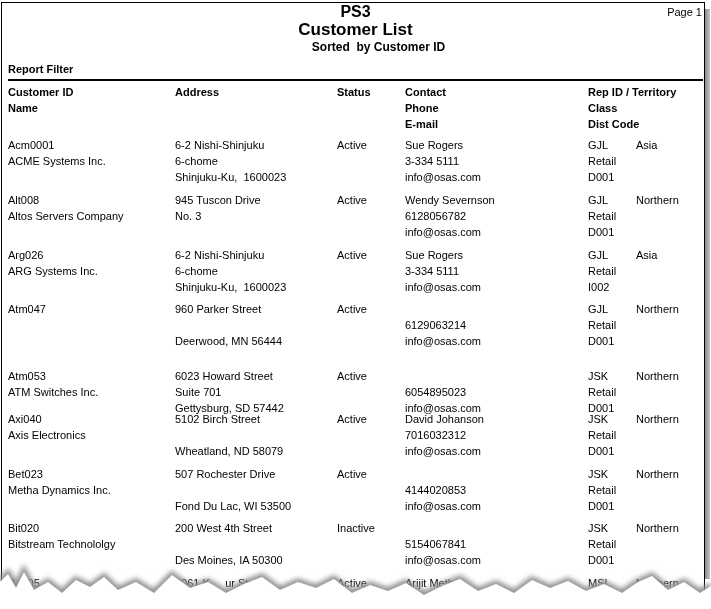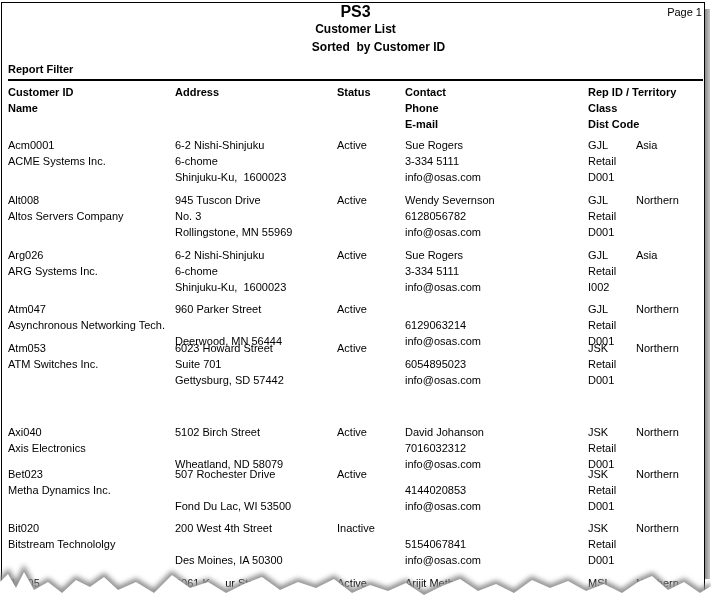--- a/index.html
+++ b/index.html
@@ -14,21 +14,21 @@
     border:1px solid #000;border-bottom:none;
   }
   .rshadow{
     position:absolute;left:705px;top:9px;width:5px;height:570px;
     background:linear-gradient(to right,#8a8a8a,#c4c4c4);
   }
   .t{position:absolute;font-size:11px;line-height:15px;white-space:pre;}
   .b{font-weight:bold;}
   .center{left:0;width:100%;text-align:center;}
   .title1{top:4px;font-size:16px;}
-  .title2{top:22px;font-size:12px;}
+  .title2{top:22px;font-size:17px;}
   .title3{top:40px;font-size:12px;padding-left:23px;}
   .pageno{top:5px;right:9px;}
   .rfilter{top:62px;left:8px;}
   .rule{position:absolute;left:8px;top:79px;width:695px;height:2px;background:#000;}
   .thead{position:absolute;left:0;top:84px;width:711px;height:50px;}
   .cell{position:absolute;font-size:11px;line-height:16px;height:16px;white-space:pre;}
   .c1{left:8px}.c2{left:175px}.c3{left:337px}.c4{left:405px}.c5{left:588px}.c6{left:636px}
   .l1{top:0}.l2{top:16px}.l3{top:32px}
   .row{position:absolute;left:0;width:711px;height:52px;}
   .tear{position:absolute;left:0;top:560px;width:711px;height:49px;z-index:5;}
@@ -73,21 +73,20 @@
     <div class="cell c6 l1">Asia</div>
     <div class="cell c5 l2">Retail</div>
     <div class="cell c5 l3">D001</div>
   </div>
 
   <div class="row" style="top: 191.75px;">
     <div class="cell c1 l1">Alt008</div>
     <div class="cell c1 l2">Altos Servers Company</div>
     <div class="cell c2 l1">945 Tuscon Drive</div>
     <div class="cell c2 l2">No. 3</div>
-    <div class="cell c2 l3">Rollingstone, MN 55969</div>
     <div class="cell c3 l1">Active</div>
     <div class="cell c4 l1">Wendy Severnson</div>
     <div class="cell c4 l2">6128056782</div>
     <div class="cell c4 l3">info@osas.com</div>
     <div class="cell c5 l1">GJL</div>
     <div class="cell c6 l1">Northern</div>
     <div class="cell c5 l2">Retail</div>
     <div class="cell c5 l3">D001</div>
   </div>
 
@@ -102,51 +101,50 @@
     <div class="cell c4 l2">3-334 5111</div>
     <div class="cell c4 l3">info@osas.com</div>
     <div class="cell c5 l1">GJL</div>
     <div class="cell c6 l1">Asia</div>
     <div class="cell c5 l2">Retail</div>
     <div class="cell c5 l3">I002</div>
   </div>
 
   <div class="row" style="top: 301.25px;">
     <div class="cell c1 l1">Atm047</div>
-    <div class="cell c1 l2">Asynchronous Networking Tech.</div>
     <div class="cell c2 l1">960 Parker Street</div>
     <div class="cell c2 l2"></div>
     <div class="cell c2 l3">Deerwood, MN 56444</div>
     <div class="cell c3 l1">Active</div>
     <div class="cell c4 l1"></div>
     <div class="cell c4 l2">6129063214</div>
     <div class="cell c4 l3">info@osas.com</div>
     <div class="cell c5 l1">GJL</div>
     <div class="cell c6 l1">Northern</div>
     <div class="cell c5 l2">Retail</div>
     <div class="cell c5 l3">D001</div>
   </div>
 
-  <div class="row" style="top: 340px;">
+  <div class="row" style="top: 368px;">
     <div class="cell c1 l1">Atm053</div>
     <div class="cell c1 l2">ATM Switches Inc.</div>
     <div class="cell c2 l1">6023 Howard Street</div>
     <div class="cell c2 l2">Suite 701</div>
     <div class="cell c2 l3">Gettysburg, SD 57442</div>
     <div class="cell c3 l1">Active</div>
     <div class="cell c4 l1"></div>
     <div class="cell c4 l2">6054895023</div>
     <div class="cell c4 l3">info@osas.com</div>
     <div class="cell c5 l1">JSK</div>
     <div class="cell c6 l1">Northern</div>
     <div class="cell c5 l2">Retail</div>
     <div class="cell c5 l3">D001</div>
   </div>
 
-  <div class="row" style="top: 410.75px; margin-top: 13px;">
+  <div class="row" style="top: 410.75px;">
     <div class="cell c1 l1">Axi040</div>
     <div class="cell c1 l2">Axis Electronics</div>
     <div class="cell c2 l1">5102 Birch Street</div>
     <div class="cell c2 l2"></div>
     <div class="cell c2 l3">Wheatland, ND 58079</div>
     <div class="cell c3 l1">Active</div>
     <div class="cell c4 l1">David Johanson</div>
     <div class="cell c4 l2">7016032312</div>
     <div class="cell c4 l3">info@osas.com</div>
     <div class="cell c5 l1">JSK</div>

